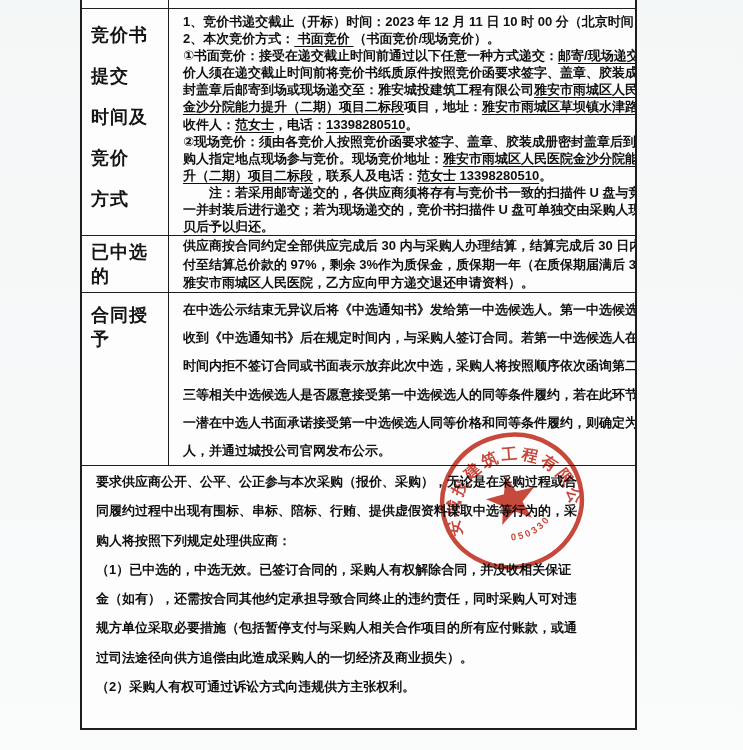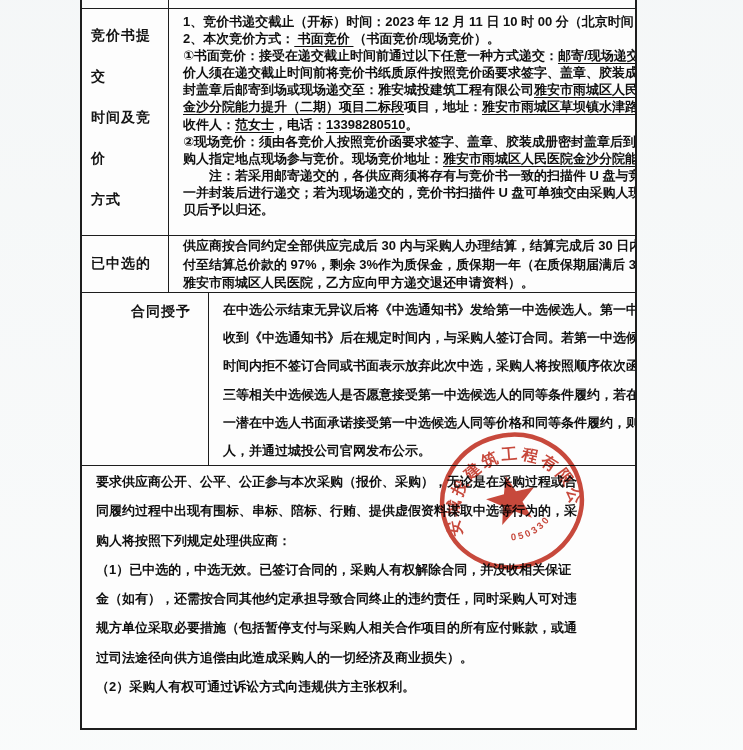--- a/index.html
+++ b/index.html
@@ -23,21 +23,21 @@
     border-bottom:2px solid #1e1e1e;
     box-sizing:border-box;
     background:#fdfdfd;
   }
   .t-row{display:flex;box-sizing:border-box;}
   .t-row + .t-row{border-top:1.6px solid #1e1e1e;}
   .cell{box-sizing:border-box;}
   .label-cell{
     width:87px;flex:0 0 87px;
     border-right:1.6px solid #1e1e1e;
-    font-weight:700;font-size:14px;letter-spacing:1px;
+    font-weight:700;font-size:18px;letter-spacing:1px;
     padding-left:9px;padding-right:6px;
   }
   .content-cell{flex:1;padding-left:14px;padding-right:4px;overflow:hidden;}
   .text-line{white-space:nowrap;font-weight:600;font-size:13px;color:#101010;}
   .u{text-decoration:underline;text-underline-offset:3px;text-decoration-thickness:1.2px;margin-top:35px;}
 
   
   .row-top{height:8px;}
 
   
@@ -47,21 +47,21 @@
   .row-0 .text-line{line-height:17.1px;}
 
   
   .row-1{height:57px;}
   .row-1 .label-cell{display:flex;flex-direction:column;justify-content:center;}
   .row-1 .content-cell{padding-top:1px;}
   .row-1 .text-line{line-height:18.6px;}
 
   
   .row-2{height:173px;}
-  .row-2 .label-cell{padding-top:10px;margin-left:40px;}
+  .row-2 .label-cell{padding-top:10px;}
   .row-2 .content-cell{padding-top:3px;}
   .row-2 .text-line{line-height:28.2px;}
 
   
   .row-3{height:265px;}
   .row-3 .label-cell{display:flex;flex-direction:column;justify-content:center;}
   .row-3 .content-cell{padding-top:1px;}
   .row-3 .text-line{line-height:29.3px;}
 
   .stamp{
@@ -91,20 +91,21 @@
       <div class="cell content-cell">
           <div class="text-line"><span>1、竞价书递交截止（开标）时间：2023 年 12 月 11 日 10 时 00 分（北京时间）。</span></div>
           <div class="text-line"><span>2、本次竞价方式：</span><span class="u"> 书面竞价 </span><span>（书面竞价/现场竞价）。</span></div>
           <div class="text-line"><span>①书面竞价：接受在递交截止时间前通过以下任意一种方式递交：</span><span class="u">邮寄/现场递交</span></div>
           <div class="text-line"><span>价人须在递交截止时间前将竞价书纸质原件按照竞价函要求签字、盖章、胶装成册密</span></div>
           <div class="text-line"><span>封盖章后邮寄到场或现场递交至：雅安城投建筑工程有限公司</span><span class="u">雅安市雨城区人民医院</span></div>
           <div class="text-line"><span class="u">金沙分院能力提升（二期）项目二标段</span><span>项目，地址：</span><span class="u">雅安市雨城区草坝镇水津路 6 号</span></div>
           <div class="text-line"><span>收件人：</span><span class="u">范女士</span><span>，电话：</span><span class="u">13398280510</span><span>。</span></div>
           <div class="text-line"><span>②现场竞价：须由各竞价人按照竞价函要求签字、盖章、胶装成册密封盖章后到采</span></div>
           <div class="text-line"><span>购人指定地点现场参与竞价。现场竞价地址：</span><span class="u">雅安市雨城区人民医院金沙分院能力提</span></div>
+          <div class="text-line"><span class="u">升（二期）项目二标段</span><span>，联系人及电话：</span><span class="u">范女士 13398280510</span><span>。</span></div>
           <div class="text-line"><span>　　注：若采用邮寄递交的，各供应商须将存有与竞价书一致的扫描件 U 盘与竞价书</span></div>
           <div class="text-line"><span>一并封装后进行递交；若为现场递交的，竞价书扫描件 U 盘可单独交由采购人现场拷</span></div>
           <div class="text-line"><span>贝后予以归还。</span></div>
         </div>
     </div>
 
     <div class="t-row row-1">
       <div class="cell label-cell">
           <div>已中选的</div>
         </div>

